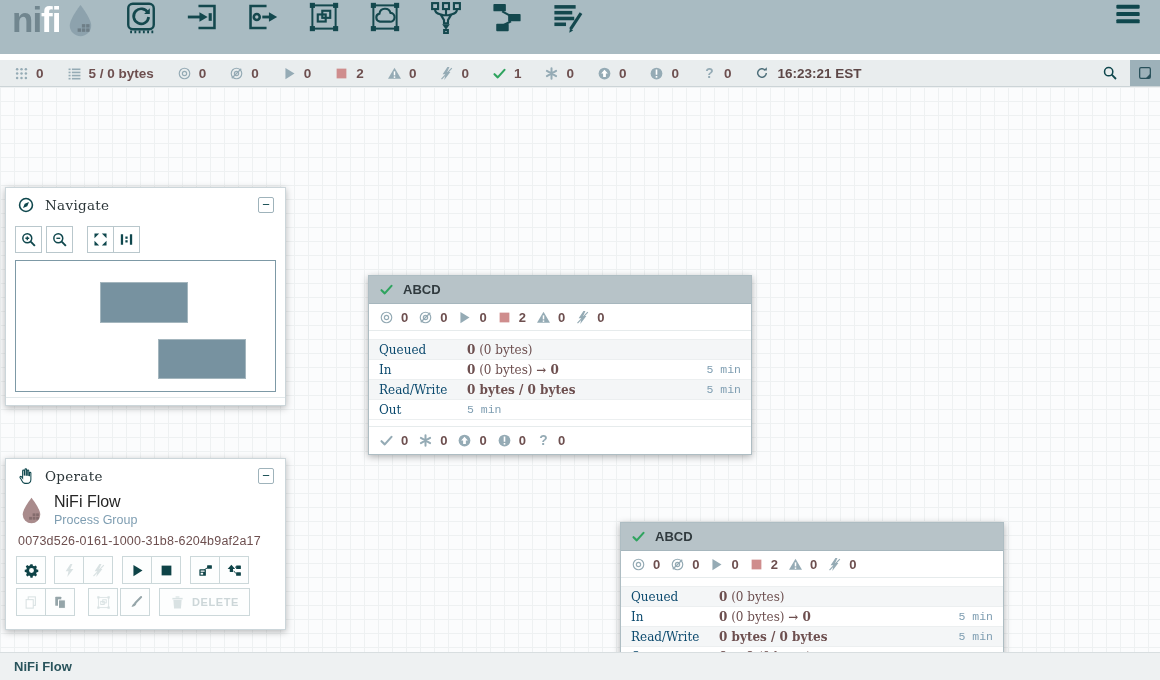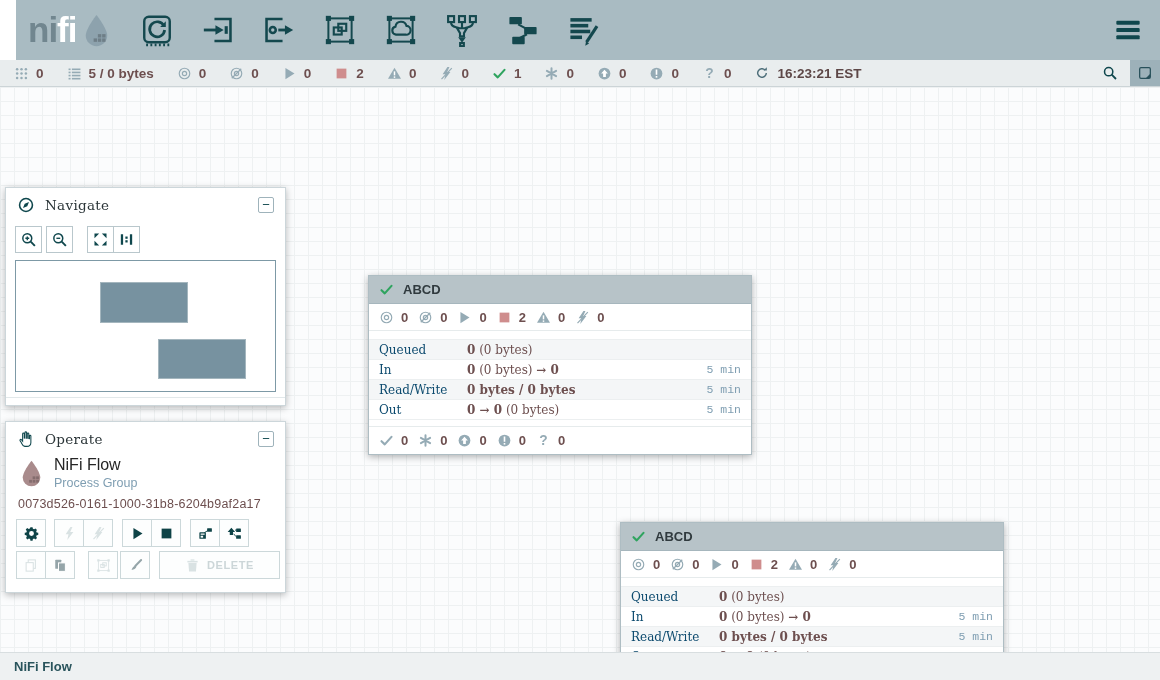--- a/index.html
+++ b/index.html
@@ -2,21 +2,21 @@
 <html><head>
 <meta charset="utf-8">
 <style>
   html,body{margin:0;padding:0}
   body{width:1160px;height:680px;overflow:hidden;font-family:"Liberation Sans",sans-serif;background:#fff}
   .app{position:relative;width:1160px;height:680px;overflow:hidden}
   svg{display:block}
   button{cursor:pointer;font-family:inherit}
 
   
-  .hdr{position:absolute;top:0;left:16px;right:0;height:60px;background:#a9bbc2;display:flex;align-items:center}
+  .hdr{position:absolute;top:0;left:0;right:0;height:54px;background:#a9bbc2;display:flex;align-items:flex-start}
   .logo{display:flex;align-items:center;margin-left:12px}
   .logo .ni{font-size:35px;font-weight:bold;color:#71868f;letter-spacing:-1px}
   .logo .fi{font-size:35px;font-weight:bold;color:#fff;letter-spacing:-1px}
   .logo-drop{width:33px;height:40px;color:#8da2ad;margin-left:3px}
   .tb{display:flex;gap:27px;margin-left:27px}
   .tb-item{width:34px;height:34px;color:#14484e}
   .tb-item svg{width:34px;height:34px}
   .hamburger{margin-left:auto;margin-right:16px;background:none;border:none;color:#0f474d;width:32px;height:28px;padding:0}
   .hamburger svg{width:32px;height:28px}
 
@@ -51,33 +51,33 @@
   .nav-tools{display:flex;margin:5px 0 0 9px}
   .nv-btn{width:27px;height:27px;border:1px solid #b9c7cc;background:#fff;color:#0f474d;display:flex;align-items:center;justify-content:center;padding:0;box-sizing:border-box}
   .nv-btn svg{width:17px;height:17px}
   .ml1{margin-left:-1px}.ml2{margin-left:2px}.ml4{margin-left:4px}.ml8{margin-left:8px}.ml9{margin-left:9px}.ml13{margin-left:13px}.ml14{margin-left:14px}
   .minimap{position:relative;margin:7px 9px 0 9px;height:130px;border:1px solid #7d99a6;background:#fff}
   .mini-rect{position:absolute;background:#7792a0;border:1px solid #a4b6be}
   #mini1{left:84px;top:21px;width:86px;height:39px}
   #mini2{left:142px;top:78px;width:86px;height:38px}
   .panel-foot{height:8px;border-top:1px solid #e2e8ea;margin-top:5px}
 
-  #operate{top:334px;height:172px}
+  #operate{top:371px;height:172px}
   .op-flow{display:flex;align-items:center;gap:9px;padding:1px 12px 0}
   .op-drop{width:27px;height:34px;color:#a98b8c}
   .op-name{font-size:16px;color:#262626}
   .op-type{font-size:12.5px;color:#7f9eb2;margin-top:2px}
   .op-id{padding:7px 12px 0;font-size:12.5px;color:#6d4f4f;letter-spacing:.2px;white-space:nowrap}
   .op-rows{padding:8px 0 0 10px}
   .op-row{display:flex;margin-bottom:4px}
   .op-btn{height:28px;width:30px;border:1px solid #ccd8da;background:#fdfefe;color:#0e4347;display:flex;align-items:center;justify-content:center;padding:0;box-sizing:border-box}
   .op-btn svg{width:15px;height:15px;flex:none}
   .op-btn.disabled{color:#d9e2e3}
   .op-btn.muted{color:#95a5a9}
-  .op-btn.wide{width:auto;padding:0 25px;gap:7px}
+  .op-btn.wide{width:auto;padding:0 10px;gap:7px}
   .op-btn span:empty{display:none}
   .op-btn span{font-size:11px;color:#ccd6d8;letter-spacing:.6px;font-weight:bold}
 
   
   .pg{position:absolute;width:384px;background:#fff;border:1px solid #aebdc3;box-shadow:0 2px 7px rgba(0,0,0,.3);box-sizing:border-box}
   #pg1{left:368px;top:188px}
   #pg2{left:620px;top:435px}
   .pg-head{height:27px;background:#b7c3c8;display:flex;align-items:center;gap:9px;padding:0 10px;border-bottom:1px solid #a6b6bd}
   .pg-head svg{width:15px;height:15px;color:#2fa45f}
   .pg-title{font-size:13px;font-weight:bold;color:#303a3e}
@@ -739,21 +739,20 @@
           </div>
 
           <div class="pg-row">
             <span class="lbl">Read/Write</span>
             <span class="val"><b>0 bytes / 0 bytes</b><span></span><b></b></span>
             <span class="tm">5 min</span>
           </div>
 
           <div class="pg-row">
             <span class="lbl">Out</span>
-            <span class="val"><b>0 → 0</b><span> (0 bytes)</span><b></b></span>
             <span class="tm">5 min</span>
           </div>
         </div>
       <div class="pg-foot">
 
           <div class="stat">
             <svg>
               <use href="#up-to-date-icon"></use>
             </svg>
             <span class="s-val">0</span>

